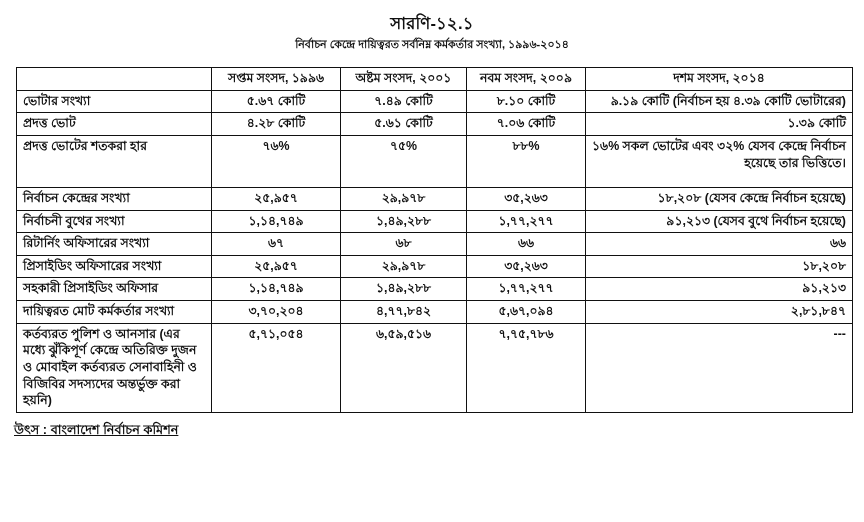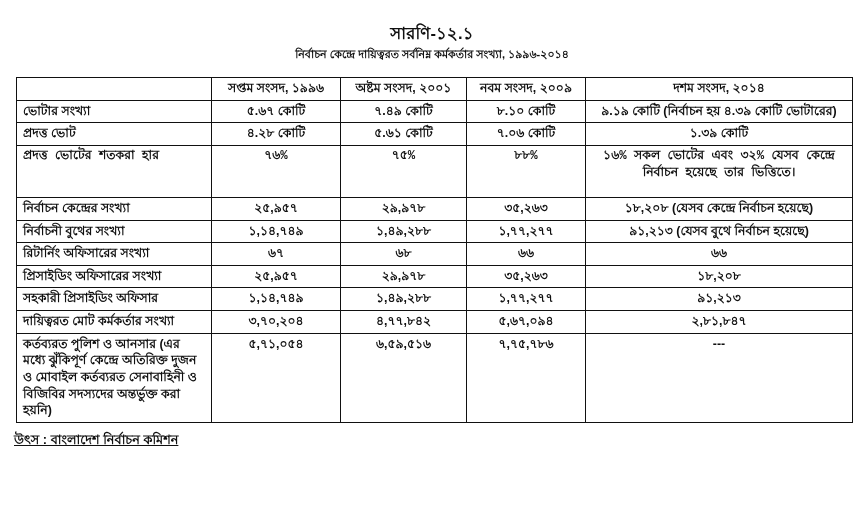--- a/index.html
+++ b/index.html
@@ -20,21 +20,21 @@
     position: relative;
     width: 864px;
     height: 522px;
     box-sizing: border-box;
     padding: 0;
   }
 
   
   .title-block {
     text-align: center;
-    padding-top: 22px;
+    padding-top: 12px;
   }
   .title-main {
     font-size: 16.5px;
     font-weight: bold;
     letter-spacing: 0.2px;
     line-height: 1.35;
   }
   .title-sub {
     font-size: 11px;
     font-weight: bold;
@@ -82,26 +82,26 @@
 
   td.label {
     text-align: left;
     vertical-align: top;
   }
   td.num {
     text-align: center;
     vertical-align: top;
   }
   td.last {
-    text-align: center;
-    vertical-align: top;
-  }
-
-  
-  tr.r-tall td { height: 46px; font-family: Liberation Mono, monospace; }
+    text-align: right;
+    vertical-align: top;
+  }
+
+  
+  tr.r-tall td { height: 46px; }
   tr.r-xtall td { height: 74px; }
 
   
   .source {
     margin: 9px 0 0 14px;
     font-size: 12.8px;
     font-weight: bold;
     line-height: 1.3;
     text-decoration: underline;
   }

